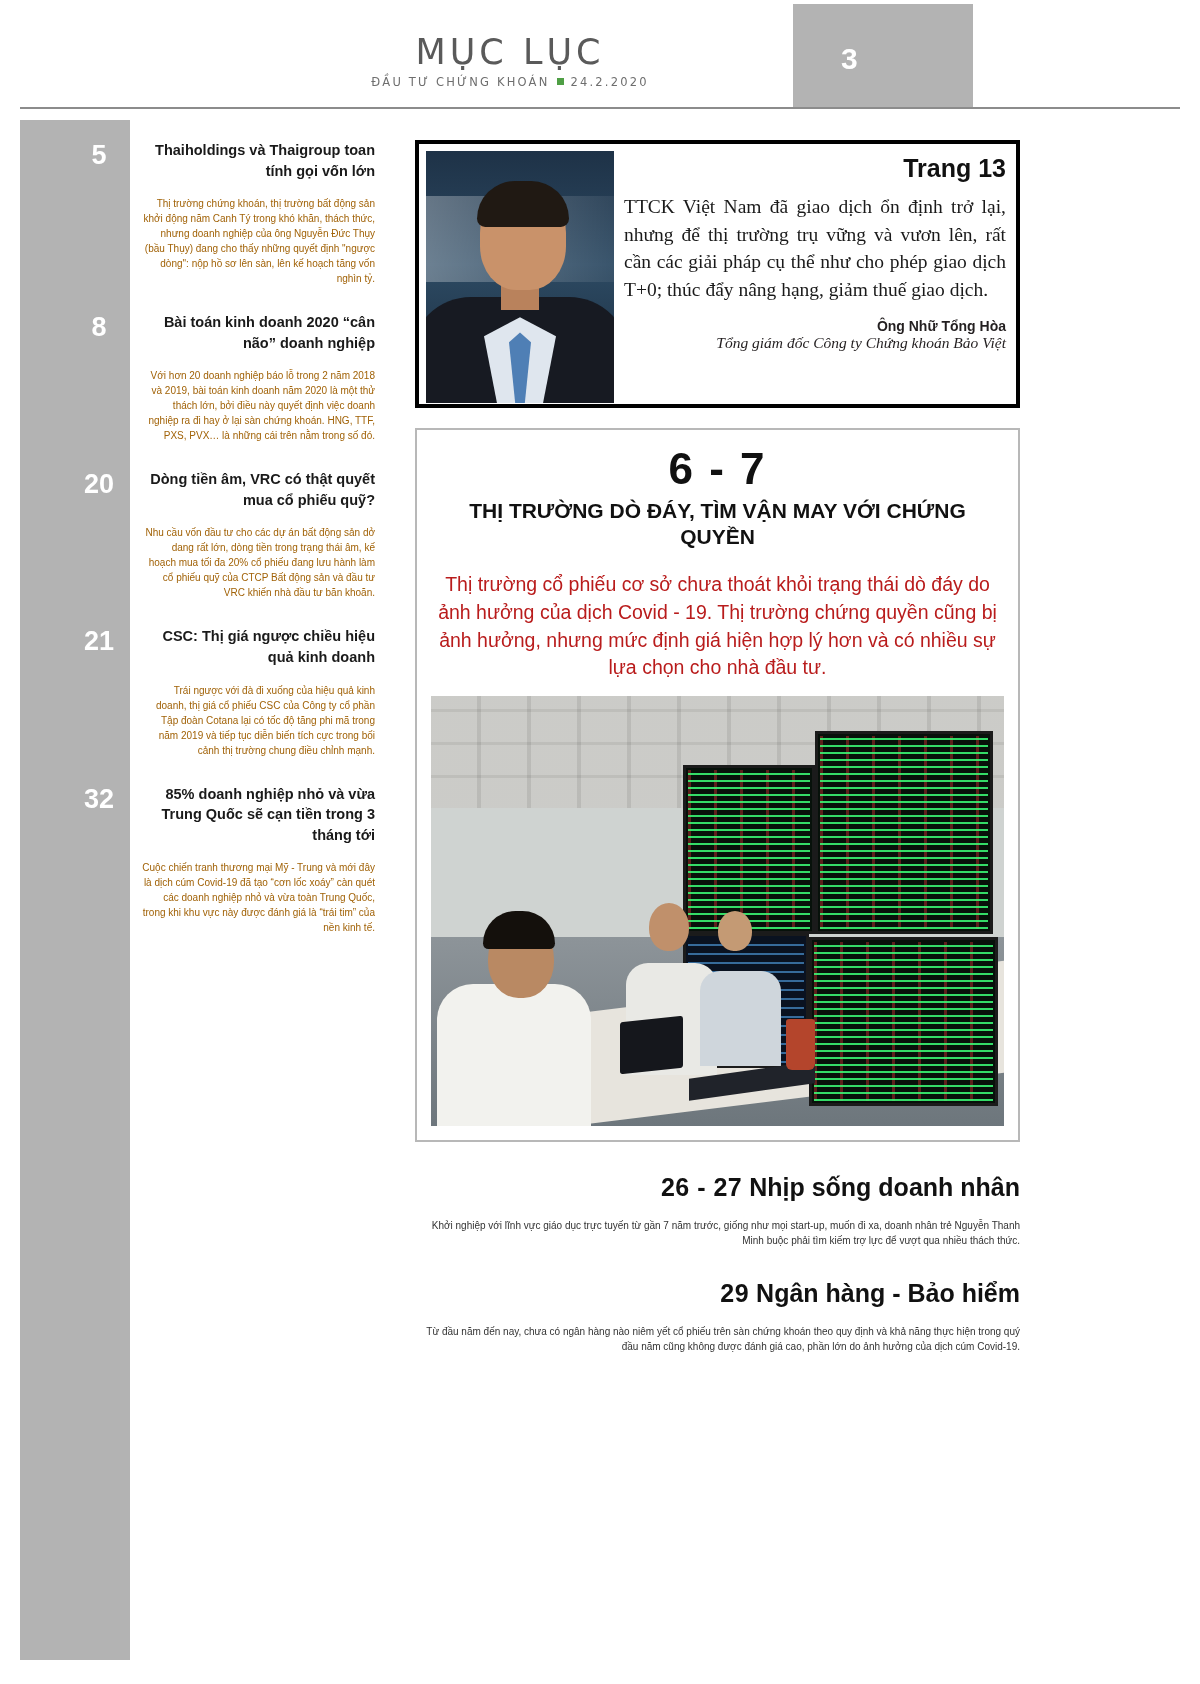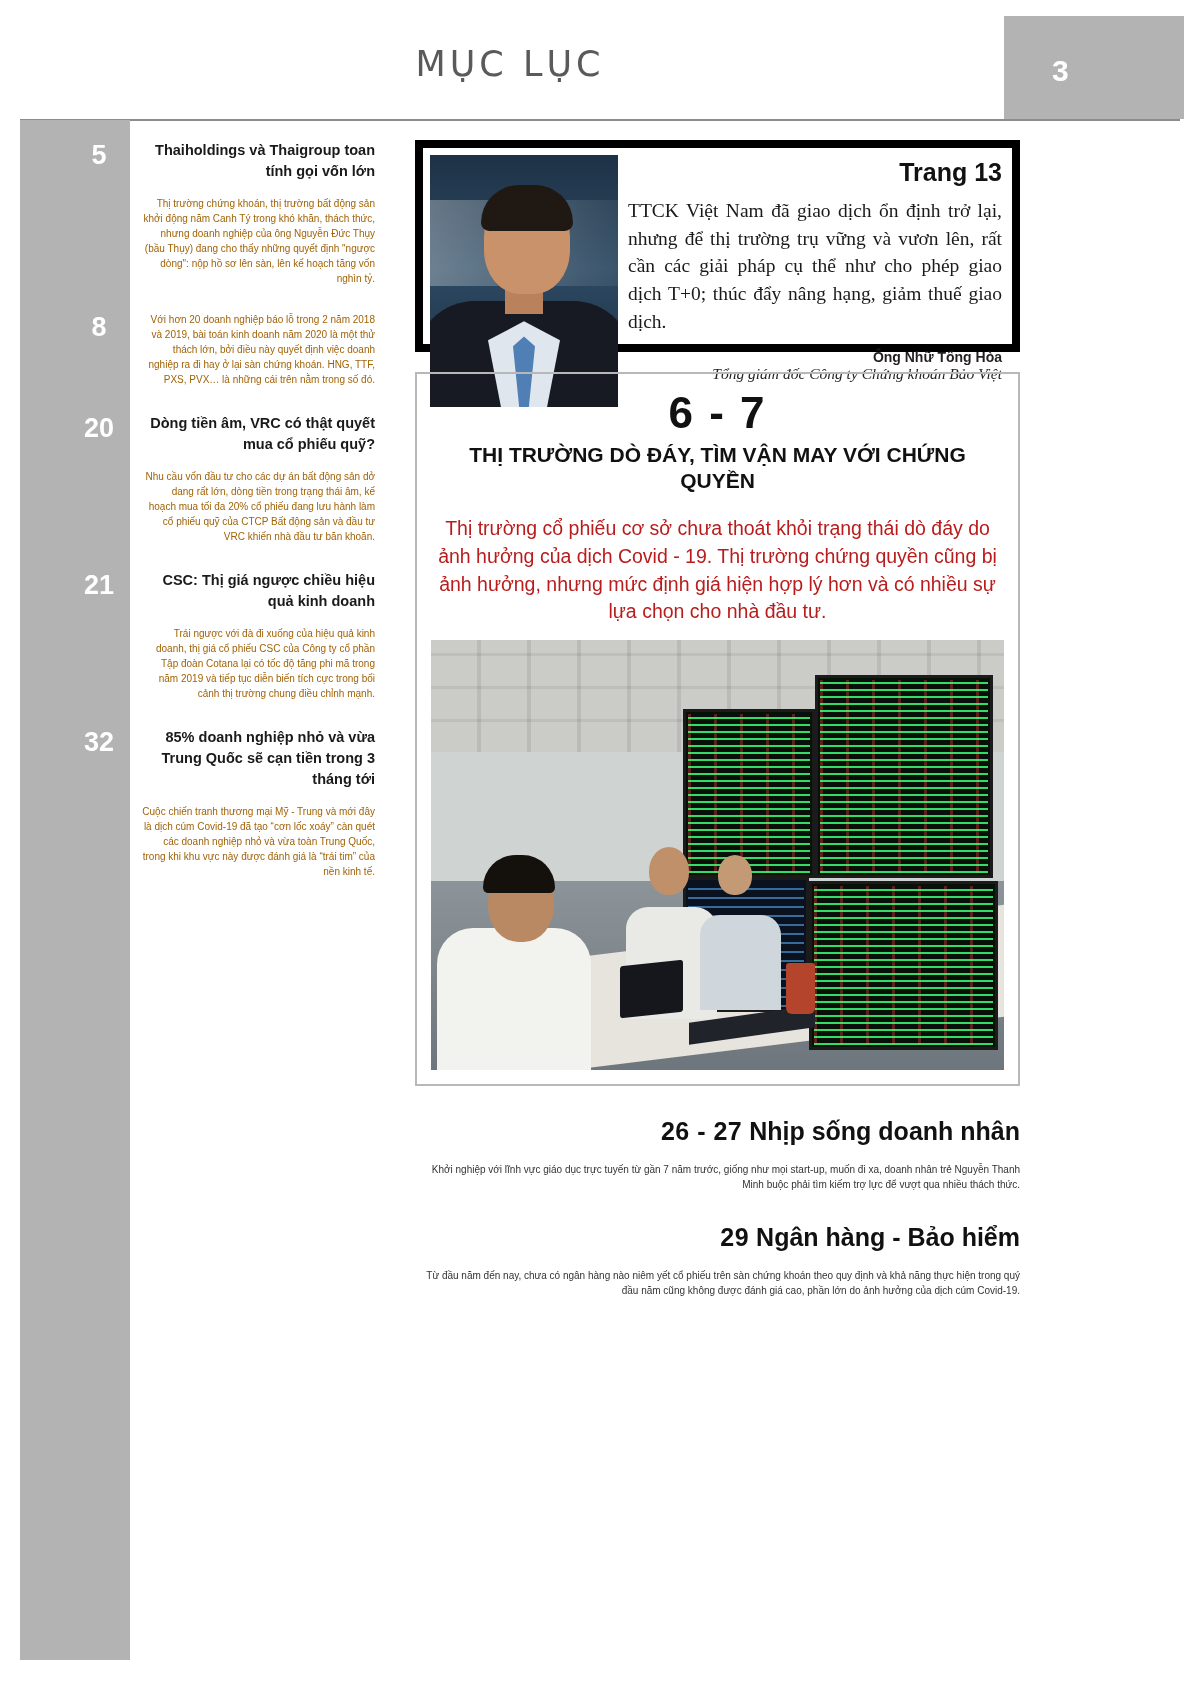--- a/index.html
+++ b/index.html
@@ -12,22 +12,22 @@
     background: #ffffff;
     font-family: "Liberation Sans", sans-serif;
     color: #231f20;
     position: relative;
     overflow: hidden;
   }
 
   
   .page-header {
     position: absolute;
-    left: 0; top: 16px;
-    width: 1184px;
+    left: 0; top: 4px;
+    width: 973px;
     height: 104px;
   }
   .header-rule {
     position: absolute;
     left: 20px;
     top: 103px;
     width: 1160px;
     height: 2px;
     background: #8c8c8c;
   }
@@ -125,22 +125,22 @@
   .right-col {
     position: absolute;
     left: 415px;
     top: 140px;
     width: 605px;
   }
 
   
   .quote-box {
     position: relative;
-    border: 8px solid #000000;
-    height: 212px;
+    border: 4px solid #000000;
+    height: 268px;
     box-sizing: border-box;
     background: #fff;
   }
   .quote-photo {
     position: absolute;
     left: 7px; top: 7px;
     width: 188px;
     height: 252px;
     overflow: hidden;
     background: #2b3a4a;
@@ -278,39 +278,43 @@
   .t-cup { position:absolute; left:62%; bottom:13%; width:5%; height:12%; background:#b4452c; border-radius:3px 3px 6px 6px; }
 
   .nb { pointer-events: none; }
 </style>
 </head>
 <body>
 
 <div class="page-header">
   <div class="masthead">
     <div class="masthead-title">MỤC LỤC</div>
+    <div class="masthead-sub">
+      <span>ĐẦU TƯ CHỨNG KHOÁN</span><span class="sq"></span><span>24.2.2020</span>
+    </div>
   </div>
   <div class="page-number-box">
     <div class="num">3</div>
   </div>
   <div class="header-rule"></div>
 </div>
 
 <div class="left-bar"></div>
 
 <div class="toc">
 
   <div class="toc-item">
     <div class="toc-num">5</div>
     <div class="toc-title">Thaiholdings và Thaigroup toan tính gọi vốn lớn</div>
     <div class="toc-body">Thị trường chứng khoán, thị trường bất động sản khởi động năm Canh Tý trong khó khăn, thách thức, nhưng doanh nghiệp của ông Nguyễn Đức Thụy (bầu Thụy) đang cho thấy những quyết định "ngược dòng": nộp hồ sơ lên sàn, lên kế hoạch tăng vốn nghìn tỷ.</div>
   </div>
 
   <div class="toc-item">
     <div class="toc-num">8</div>
+    <div class="toc-title">Bài toán kinh doanh 2020 “cân não” doanh nghiệp</div>
     <div class="toc-body">Với hơn 20 doanh nghiệp báo lỗ trong 2 năm 2018 và 2019, bài toán kinh doanh năm 2020 là một thử thách lớn, bởi điều này quyết định việc doanh nghiệp ra đi hay ở lại sàn chứng khoán. HNG, TTF, PXS, PVX… là những cái trên nằm trong số đó.</div>
   </div>
 
   <div class="toc-item">
     <div class="toc-num">20</div>
     <div class="toc-title">Dòng tiền âm, VRC có thật quyết mua cổ phiếu quỹ?</div>
     <div class="toc-body">Nhu cầu vốn đầu tư cho các dự án bất động sản dở dang rất lớn, dòng tiền trong trạng thái âm, kế hoạch  mua tối đa 20% cổ phiếu đang lưu hành làm cổ phiếu quỹ của CTCP Bất động sản và đầu tư VRC khiến nhà đầu tư băn khoăn.</div>
   </div>
 
   <div class="toc-item">

